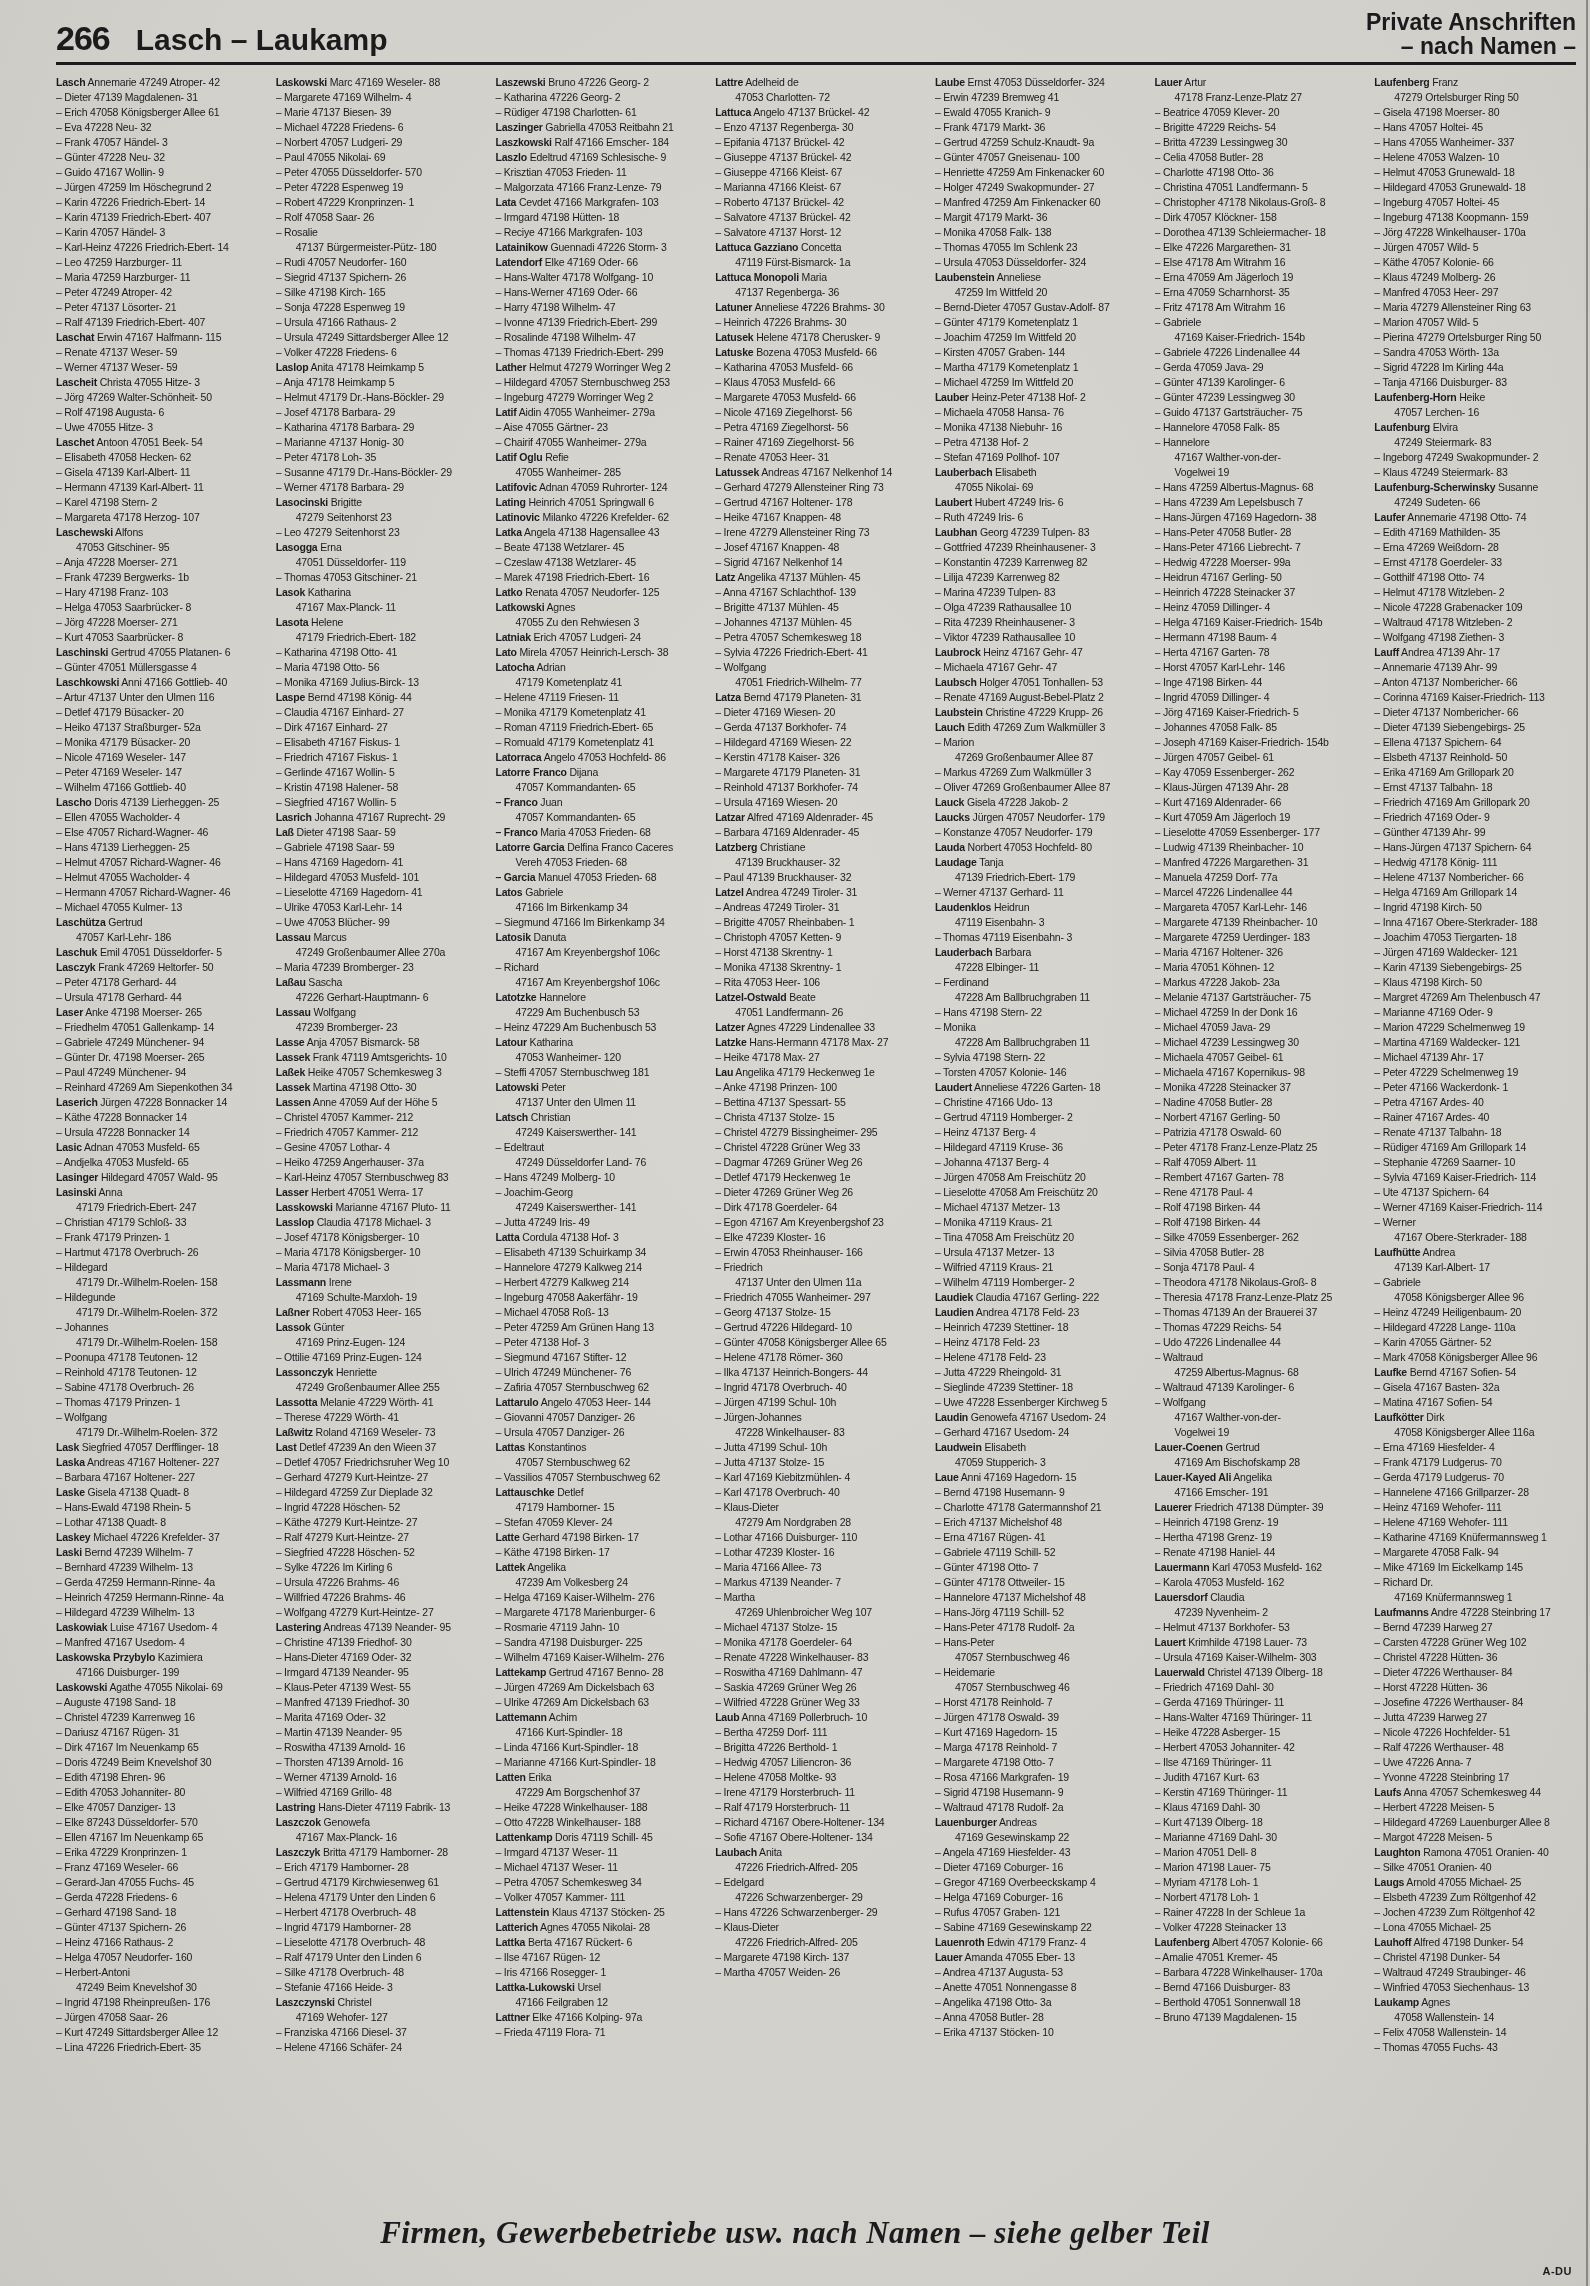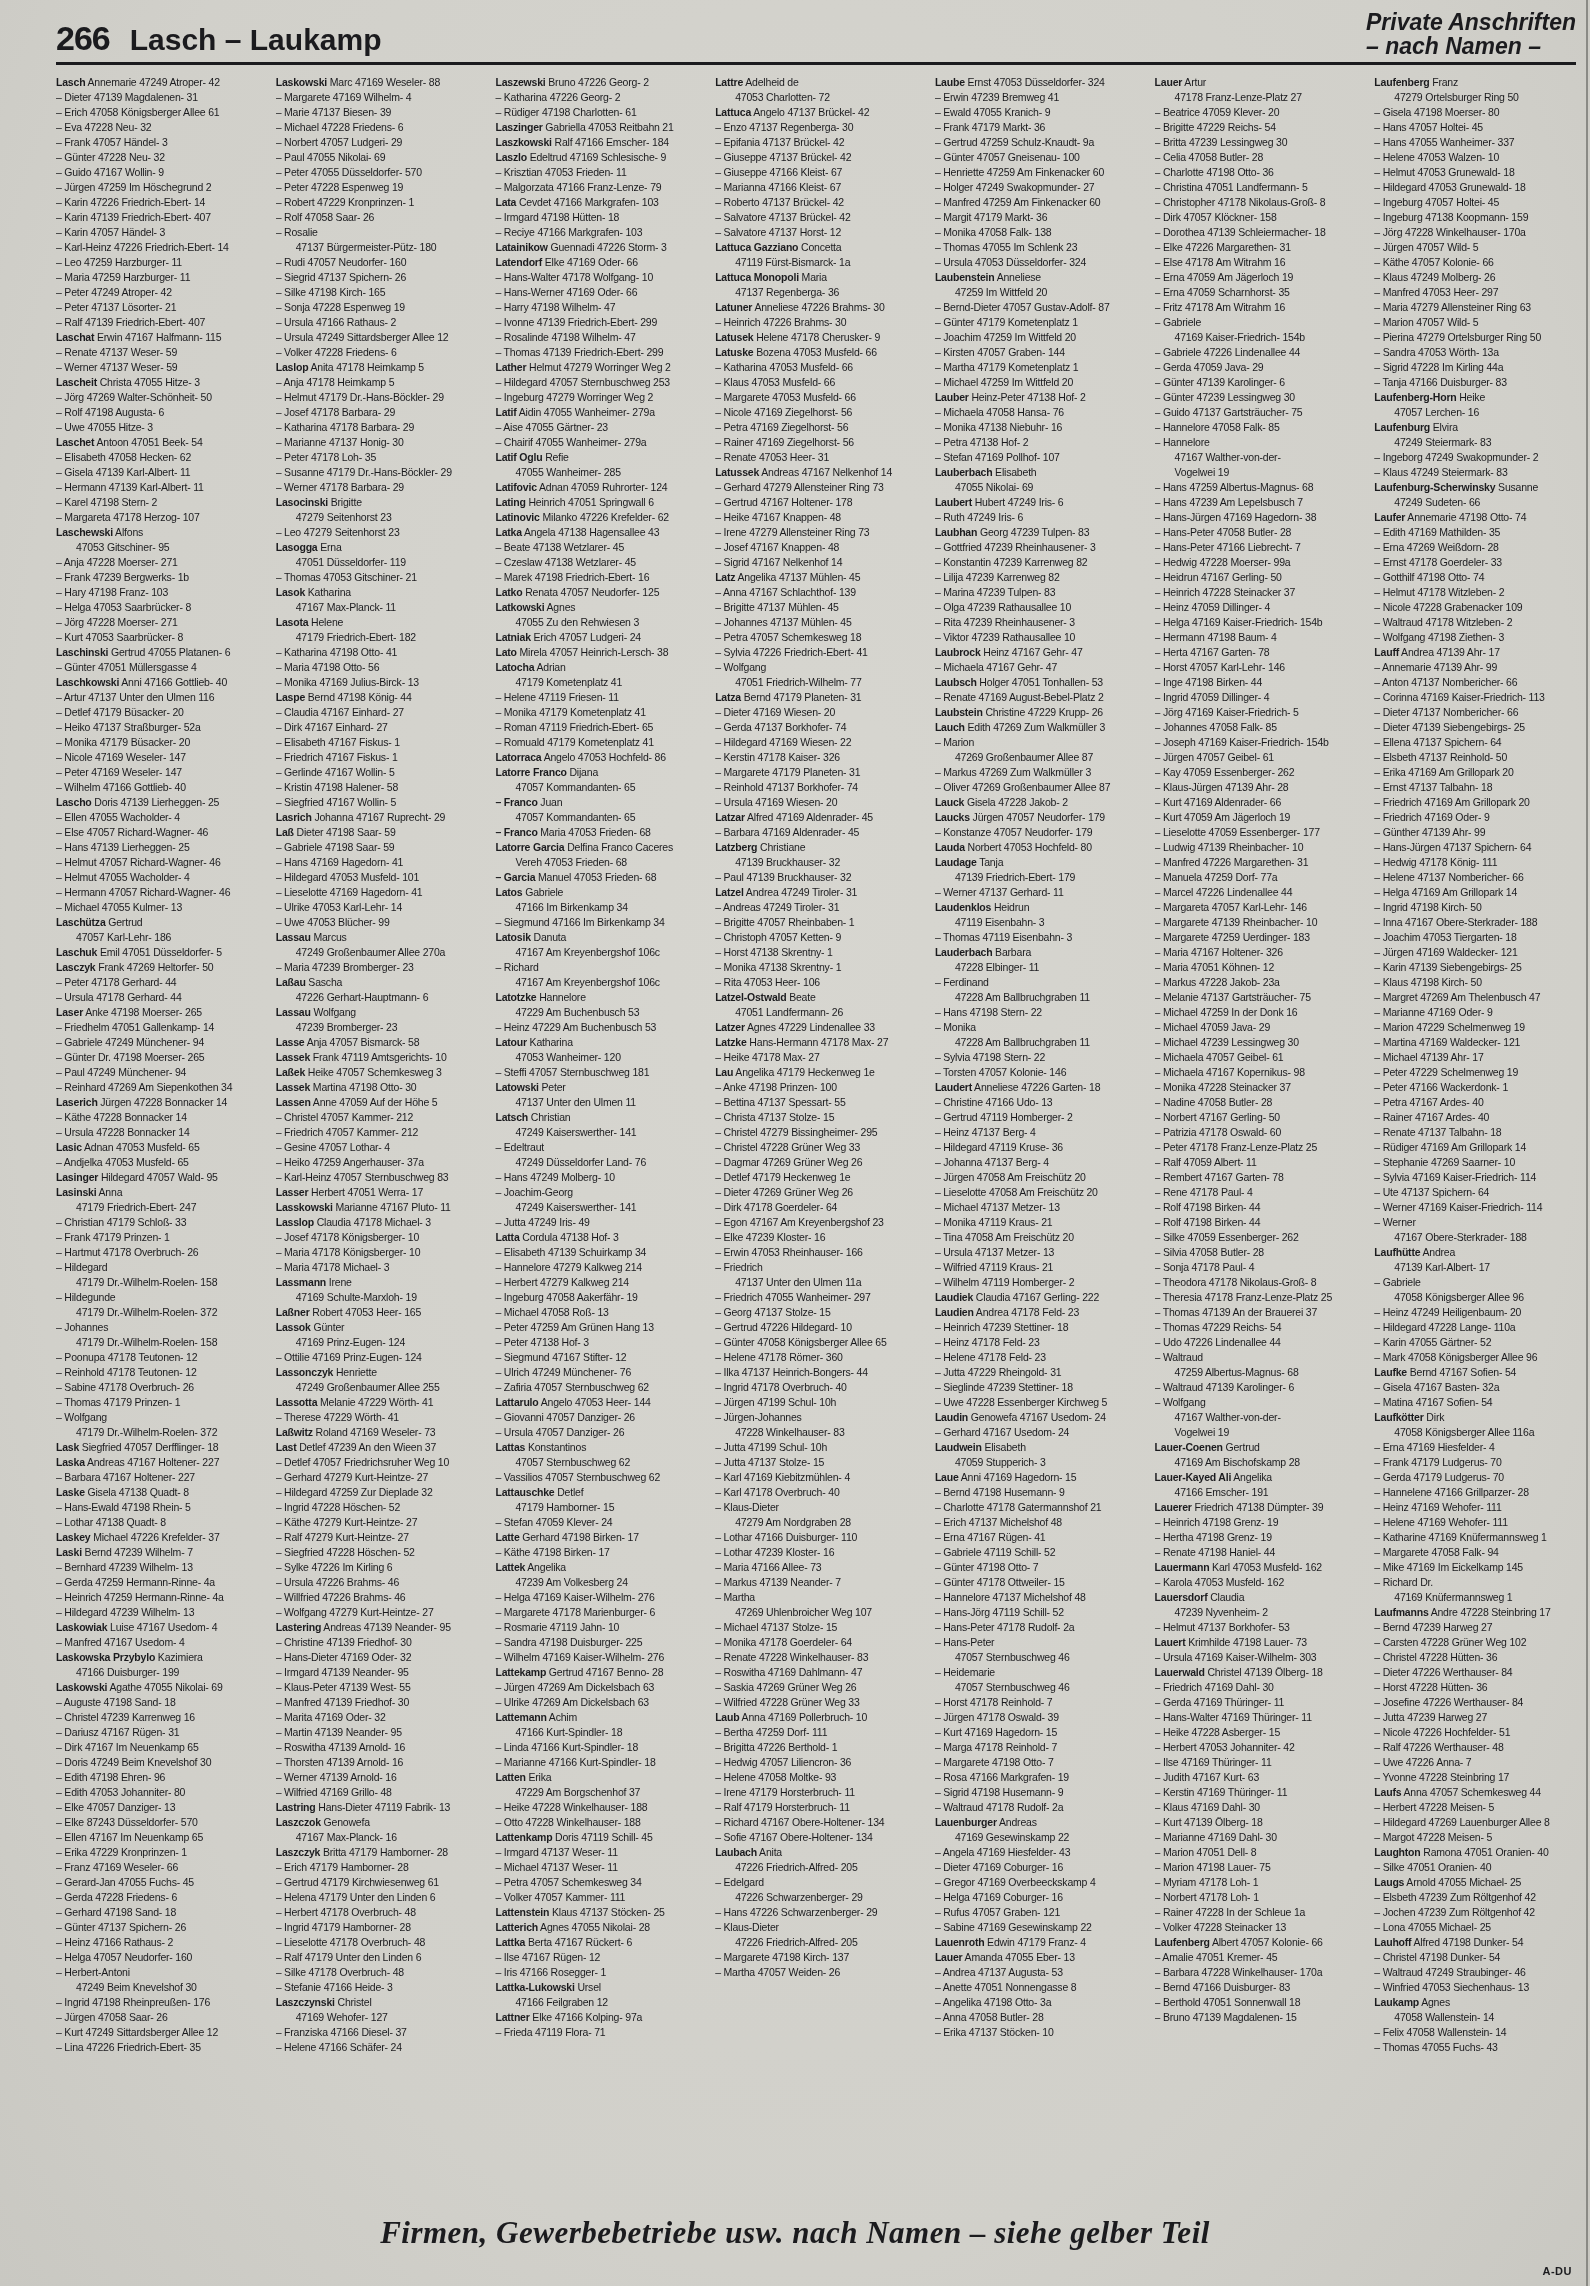--- a/index.html
+++ b/index.html
@@ -7,24 +7,24 @@
     width:1590px;height:2287px;
     background:#d3d2cc;
     background-image:radial-gradient(ellipse at 50% 40%, #d7d6d0 0%, #d1d0ca 70%, #c9c8c2 100%);
     font-family:"Liberation Sans", sans-serif;
     color:#1b1b1e;
     overflow:hidden;
     position:relative;
   }
   .page{position:absolute;inset:0;padding:14px 14px 0 56px;box-sizing:border-box;}
   .header{display:flex;justify-content:space-between;align-items:flex-end;height:44px;}
-  .hleft{display:flex;align-items:baseline;gap:20px;}
+  .hleft{display:flex;align-items:baseline;gap:26px;}
   .page-num{font-size:34px;font-weight:bold;letter-spacing:-1px;}
   .range{font-size:30px;font-weight:bold;}
-  .hright{font-size:23px;font-weight:bold;line-height:24px;font-style:italic;}
+  .hright{text-align:right;font-size:23px;font-weight:bold;line-height:24px;}
   .rule{border-bottom:3px solid #1b1b1e;margin-top:4px;}
   .cols{display:flex;gap:18px;margin-top:10px;height:2109px;}
   .col{flex:1 1 0;min-width:0;overflow:hidden;}
   .line{
     font-size:10.5px;line-height:15px;
     letter-spacing:-0.2px;
     white-space:nowrap;overflow:hidden;
   }
   .line b{font-weight:bold;}
   .cont{padding-left:20px;}

